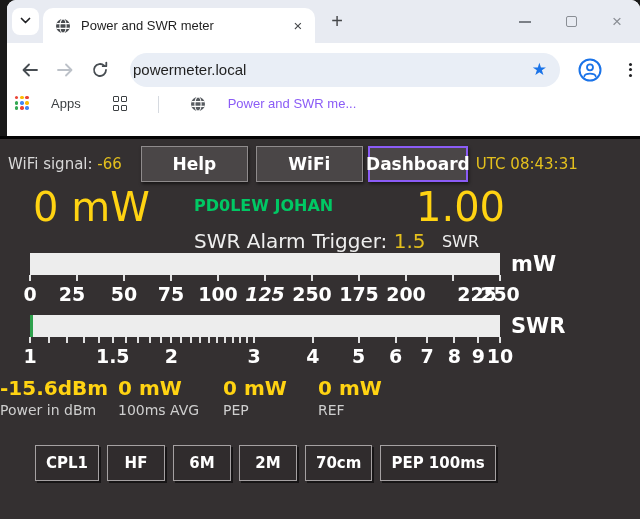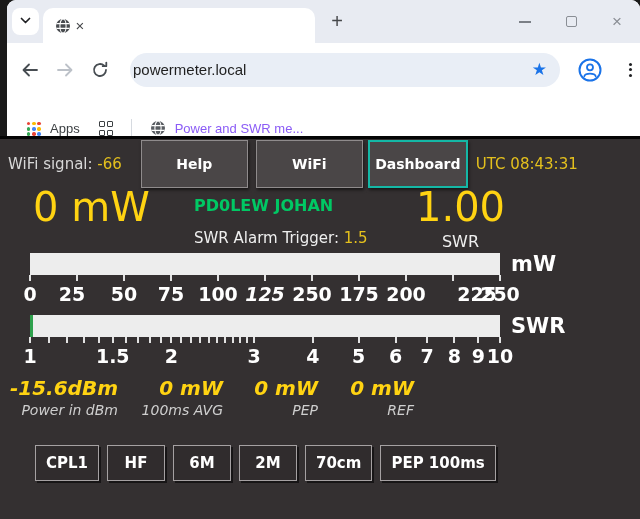--- a/index.html
+++ b/index.html
@@ -36,66 +36,66 @@
   .sec-chip { height:28px; background:#fff; border-radius:14px; margin-left:3px;
        display:flex; align-items:center; gap:6px; padding:0 13px; flex:none; }
   .sec-chip span { font-size:13px; font-weight:700; color:#3c4043; }
   .url { flex:1; font-size:15px; color:#1f1f1f; margin-left:3px; white-space:nowrap; }
   .star { font-size:17px; color:#1a73e8; margin-right:13px; flex:none; }
   .profile { margin-left:17px; flex:none; width:26px; height:26px; }
   .kebab { margin-left:18px; margin-right:20px; width:18px; height:26px; flex:none;
        display:flex; flex-direction:column; align-items:center; justify-content:center; gap:2.5px; }
   .kebab i { width:3px; height:3px; border-radius:50%; background:#202124; }
 
-  .bookmarks { height:40px; background:#fff; display:flex; align-items:flex-end; padding-left:20px; }
+  .bookmarks { height:40px; background:#fff; display:flex; align-items:flex-start; padding-left:8px;gap:13px; }
   .apps-grid { width:14px; height:14px; display:grid; grid-template-columns:repeat(3,1fr); gap:1.6px; flex:none; }
   .apps-grid i { width:3.4px; height:3.4px; border-radius:50%; }
   .bm-label { font-size:13px; color:#3c4043; margin-left:9px; }
   .sq-grid { width:15px; height:15px; margin-left:19px; display:grid; grid-template-columns:1fr 1fr; gap:2.4px; flex:none; }
   .sq-grid i { width:6px; height:6px; border:1.6px solid #3c4043; border-radius:1px; }
   .bm-sep { width:1px; height:17px; background:#d6dae0; margin-left:17px; }
   .bm-fav { width:16px; height:16px; margin-left:18px; flex:none; }
   .bm-title { font-size:13px; color:#8b5cf6; margin-left:9px; }
 
   
   .page { position:absolute; left:0; top:136px; width:640px; height:383px;
           background:#343031; border-top:3px solid #050505; color:#fff;
           font-family:"DejaVu Sans", sans-serif; }
   .yellow-dim { color:#e4c01d; }
   .yellow { color:#ffd312; }
   .green { color:#00c864; }
 
   .row-top { position:absolute; left:0; top:5px; width:640px; height:40px;
              display:flex; align-items:center; padding-left:8px; }
   .wifi-text { font-size:15px; color:#d8d8d8; white-space:nowrap; }
-  .nav-btn { height:48px; background:#4a4647; border:1px solid #8f8b8c; color:#fff;
-       font-family:"DejaVu Sans", sans-serif; font-size:14px; font-weight:700;
+  .nav-btn { height:36px; background:#4a4647; border:1px solid #8f8b8c; color:#fff;
+       font-family:"DejaVu Sans", sans-serif; font-size:17px; font-weight:700;
        box-shadow:1px 2px 3px rgba(0,0,0,.55); display:flex; align-items:center; justify-content:center; }
   .btn-help { width:107px; margin-left:19px; }
   .btn-wifi { width:107px; margin-left:8px; }
-  .btn-dash { width:100px; margin-left:5px; border:2px solid #14b8a6; }
+  .btn-dash { width:100px; margin-left:5px; border:2px solid #8b5cf6; }
   .utc { font-size:15px; margin-left:8px; white-space:nowrap; }
 
   .big-val { position:absolute; font-size:40px; color:#ffd312; white-space:nowrap; }
   .callsign { position:absolute; left:194px; top:57px; font-size:16px; font-weight:700; }
-  .alarm { position:absolute; left:194px; top:90px; font-size:15px; color:#efefef; white-space:nowrap; }
+  .alarm { position:absolute; left:194px; top:90px; font-size:20px; color:#efefef; white-space:nowrap; }
   .swr-caption { position:absolute; left:413px; top:93px; width:95px; text-align:center;
        font-size:16px; color:#efefef; }
   .swr-wrap { position:absolute; left:413px; top:45px; width:95px; text-align:center; }
 
   .meter { position:absolute; left:0; width:640px; height:58px; }
   .meter .bar { position:absolute; left:30px; top:0; width:470px; height:22px; background:#ededed; }
   .meter .fill { position:absolute; left:0; top:0; height:22px; background:#2fa14d; }
   .meter .unit { position:absolute; left:511px; top:-1px; font-size:21px; font-weight:700; color:#fff; }
   .meter .tick { position:absolute; top:22px; width:2px; height:6px; background:#e2e2e2; }
   .meter .mlabel { position:absolute; top:30px; transform:translateX(-50%);
        font-size:19px; font-weight:700; color:#fff; white-space:nowrap; }
 
   .stats { position:absolute; left:0; top:237px; display:flex; }
-  .stat { text-align:right;font-style:italic; }
+  .stat { text-align:left; }
   .stat .sv { font-size:20px; font-weight:700; line-height:24px; white-space:nowrap; }
   .stat .sl { font-size:14px; color:#cfcfcf; margin-top:2px; white-space:nowrap; }
 
   .band-row { position:absolute; left:35px; top:306px; display:flex; gap:8px; }
   .band-btn { min-width:58px; height:36px; padding:0 10px; background:#302c2d;
        border:1px solid #a5a1a2; color:#fff; font-family:"DejaVu Sans", sans-serif;
        font-size:15px; font-weight:700; box-shadow:2px 2px 0 rgba(0,0,0,.55);
        display:flex; align-items:center; justify-content:center; white-space:nowrap; }
 </style>
 </head>
@@ -114,20 +114,21 @@
     <div class="tab">
       <span class="tab-favicon">
         <svg width="16" height="16" viewBox="0 0 16 16">
             <circle cx="8" cy="8" r="7" fill="#494c50"></circle>
             <g stroke="#fff" stroke-width="1.1" fill="none">
               <ellipse cx="8" cy="8" rx="3.1" ry="7"></ellipse>
               <path d="M1.4 5.6h13.2M1.4 10.4h13.2"></path>
             </g>
           </svg>
       </span>
+      <span class="tab-title">Power and SWR meter</span>
       <span class="tab-close">×</span>
     </div>
     <div class="newtab">+</div>
     <div class="win-controls">
       <div class="win-btn">
           <i class="ic-min"></i>
         </div>
       <div class="win-btn">
           <i class="ic-max"></i>
         </div>

